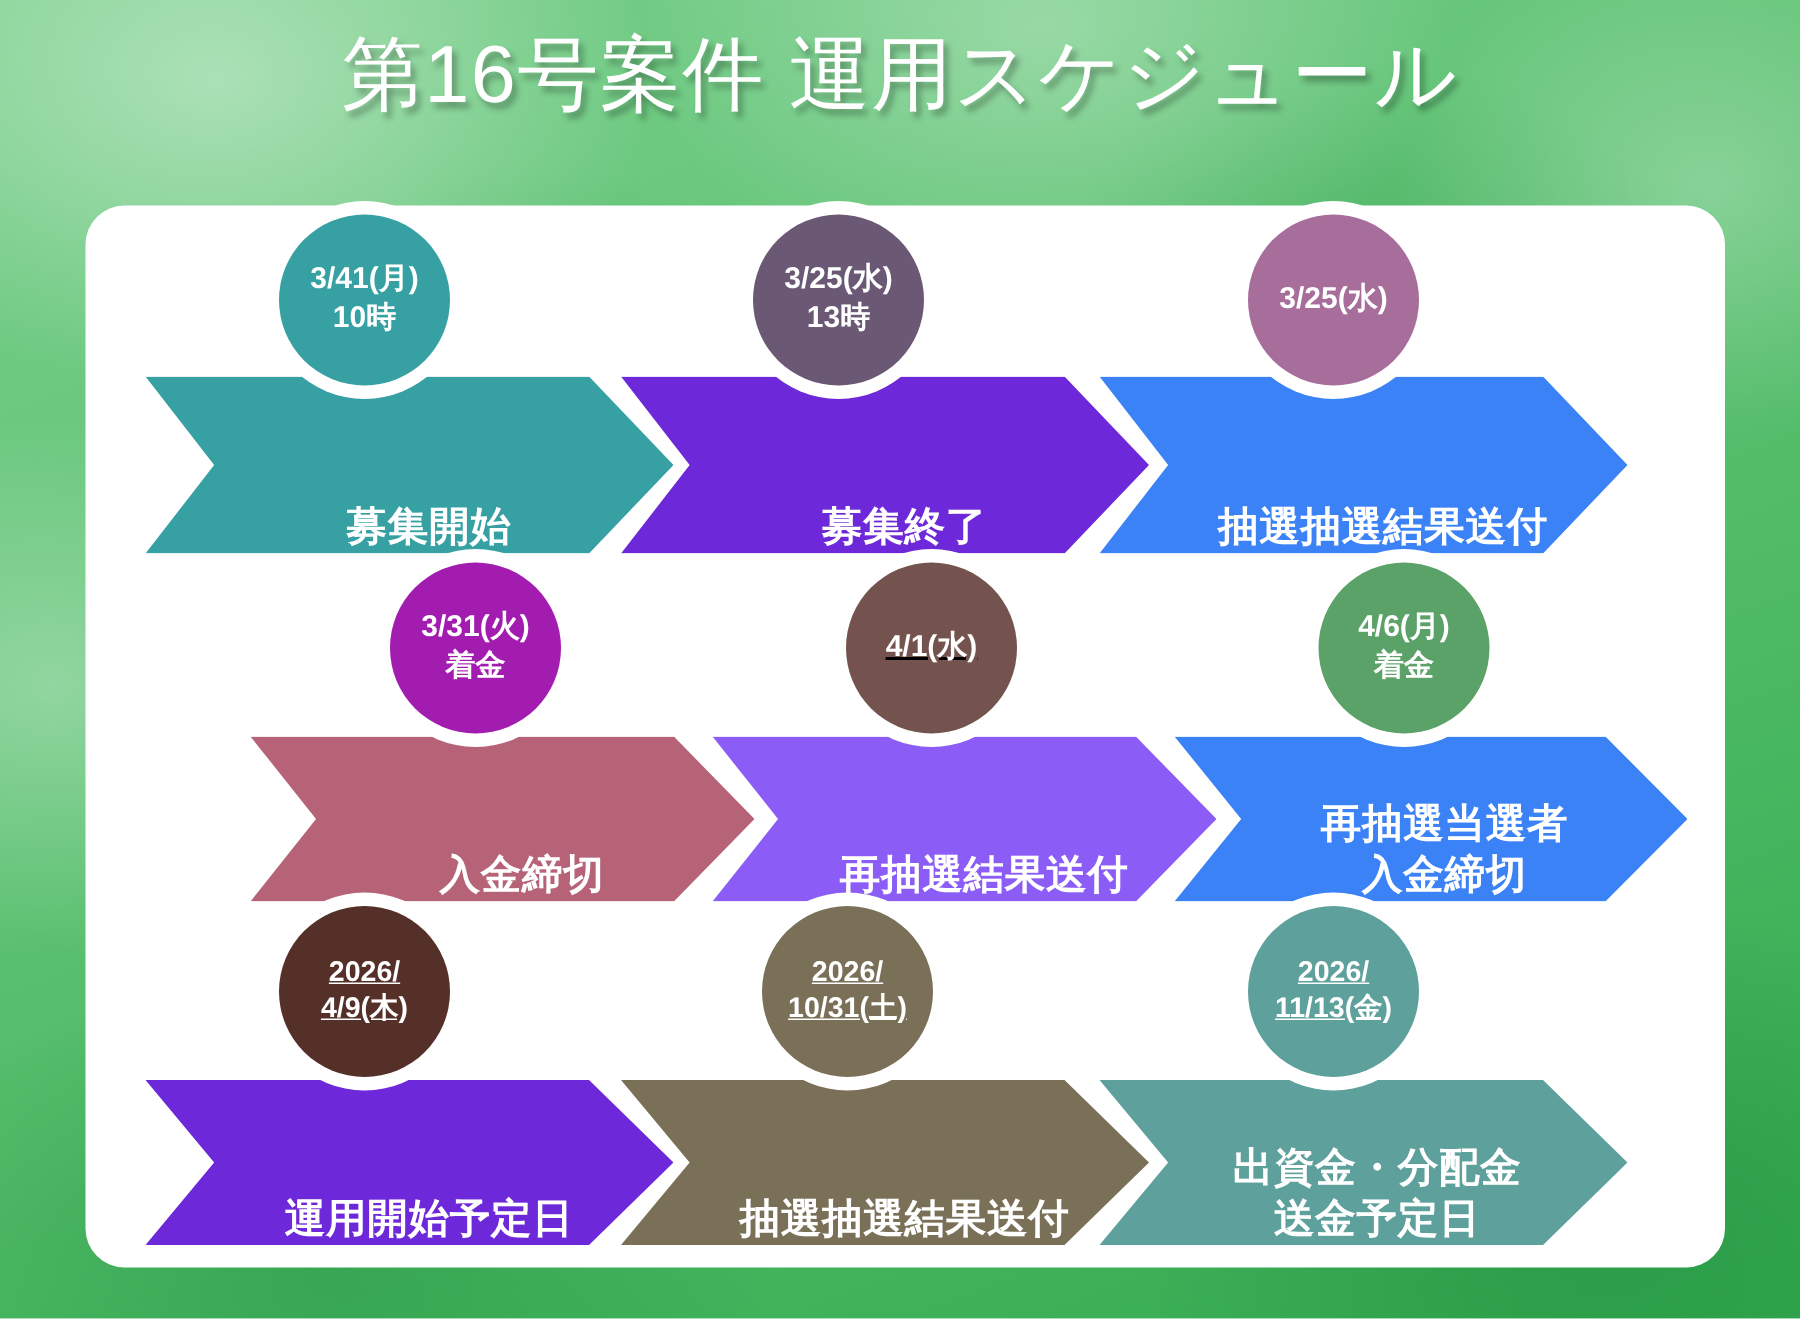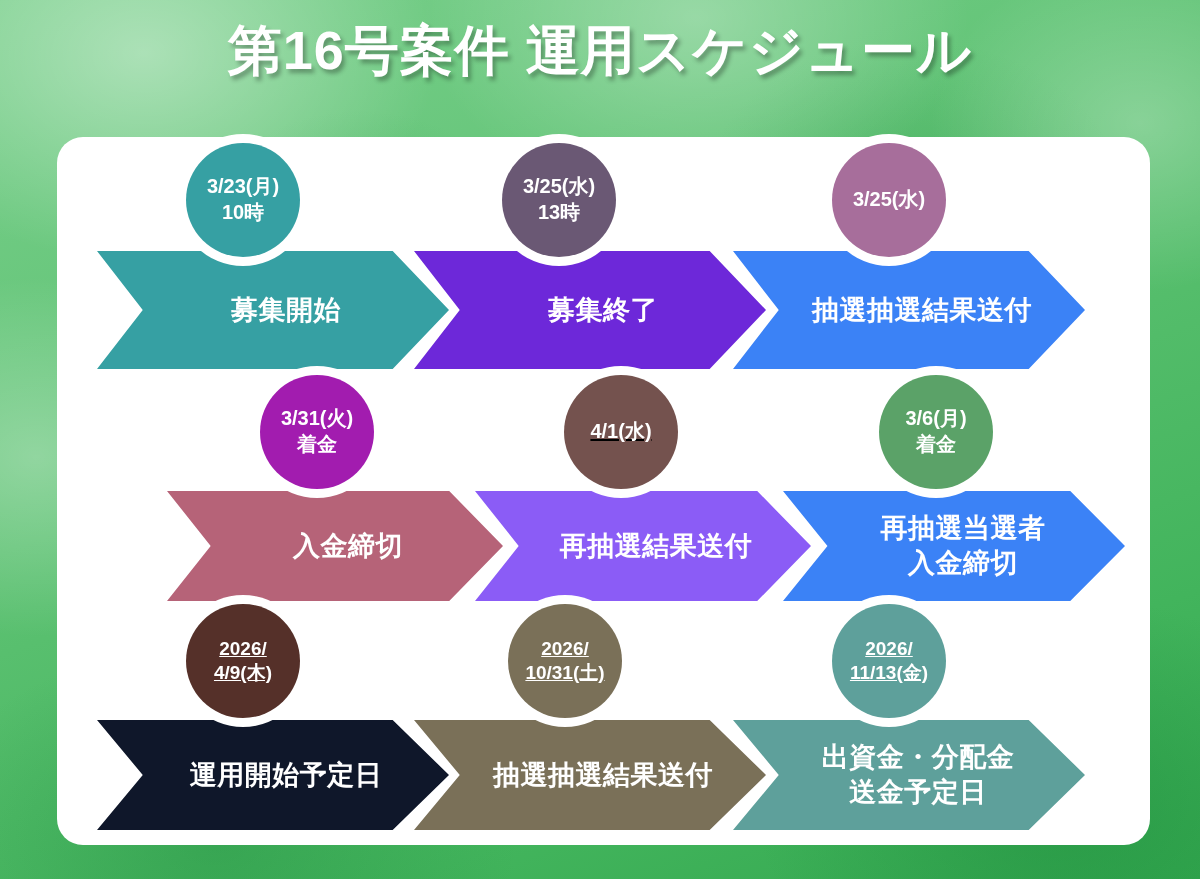--- a/index.html
+++ b/index.html
@@ -35,21 +35,21 @@
 
   
   .title {
     position: absolute;
     left: 0;
     top: 22px;
     width: 1200px;
     text-align: center;
     color: #ffffff;
     font-size: 54px;
-    font-weight: bold;
+    font-weight: normal;
     letter-spacing: 1px;
     line-height: 1.05;
     text-shadow: 3px 4px 4px rgba(0,0,0,.30);
     white-space: pre;
   }
 
   
   .card {
     position: absolute;
     left: 57px;
@@ -87,21 +87,21 @@
   .row-1 .step-1 { left: 418px; width: 336px; }
   .row-1 .step-2 { left: 726px; width: 342px; }
 
   .chevron {
     position: absolute;
     left: 0;
     bottom: 0;
     width: 100%;
     height: 118px;
     display: flex;
-    align-items: center;
+    align-items: flex-end;
     justify-content: center;
     -webkit-clip-path: polygon(0% 0%, 84% 0%, 100% 50%, 84% 100%, 0% 100%, 13% 50%);
     clip-path: polygon(0% 0%, 84% 0%, 100% 50%, 84% 100%, 0% 100%, 13% 50%);
   }
   .row-1 .chevron { height: 110px; }
   .row-2 .chevron { height: 110px; }
 
   .chevron-label {
     color: #ffffff;
     font-size: 27px;
@@ -160,21 +160,21 @@
 
   <div class="card">
 
     <div class="row row-0">
 
       <div class="step step-0">
         <div class="chevron" style="background-color: rgb(54, 160, 163);">
           <div class="chevron-label">募集開始</div>
         </div>
         <div class="badge" style="background-color: rgb(54, 160, 163);">
-          <div class="badge-label">3/23(月)
+          <div class="badge-label">3/41(月)
 10時</div>
         </div>
       </div>
 
       <div class="step step-1">
         <div class="chevron" style="background-color: #6d28d9;">
           <div class="chevron-label">募集終了</div>
         </div>
         <div class="badge" style="background-color: rgb(106, 88, 116);">
           <div class="badge-label">3/25(水)
@@ -213,31 +213,31 @@
           <div class="badge-label">4/1(水)</div>
         </div>
       </div>
 
       <div class="step step-2">
         <div class="chevron" style="background-color: #3b82f6;">
           <div class="chevron-label">再抽選当選者
 入金締切</div>
         </div>
         <div class="badge" style="background-color: rgb(91, 162, 104);">
-          <div class="badge-label">3/6(月)
+          <div class="badge-label">4/6(月)
 着金</div>
         </div>
       </div>
 
     </div>
 
     <div class="row row-2">
 
       <div class="step step-0">
-        <div class="chevron" style="background-color: #0f172a;">
+        <div class="chevron" style="background-color: #6d28d9;">
           <div class="chevron-label">運用開始予定日</div>
         </div>
         <div class="badge" style="background-color: rgb(85, 48, 41);">
           <div class="badge-label small">2026/
 4/9(木)</div>
         </div>
       </div>
 
       <div class="step step-1">
         <div class="chevron" style="background-color: rgb(122, 112, 88);">

